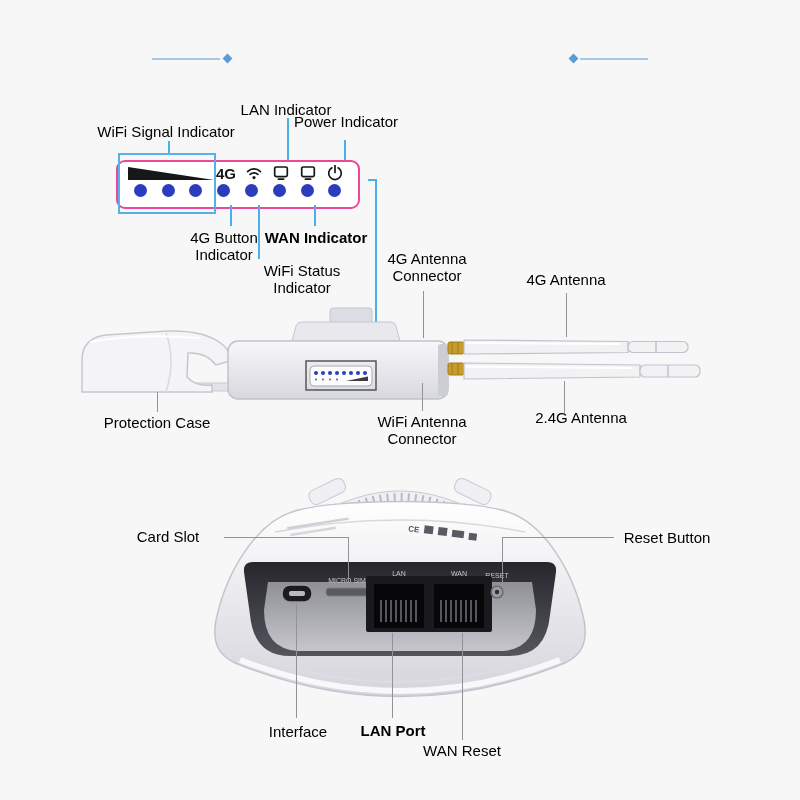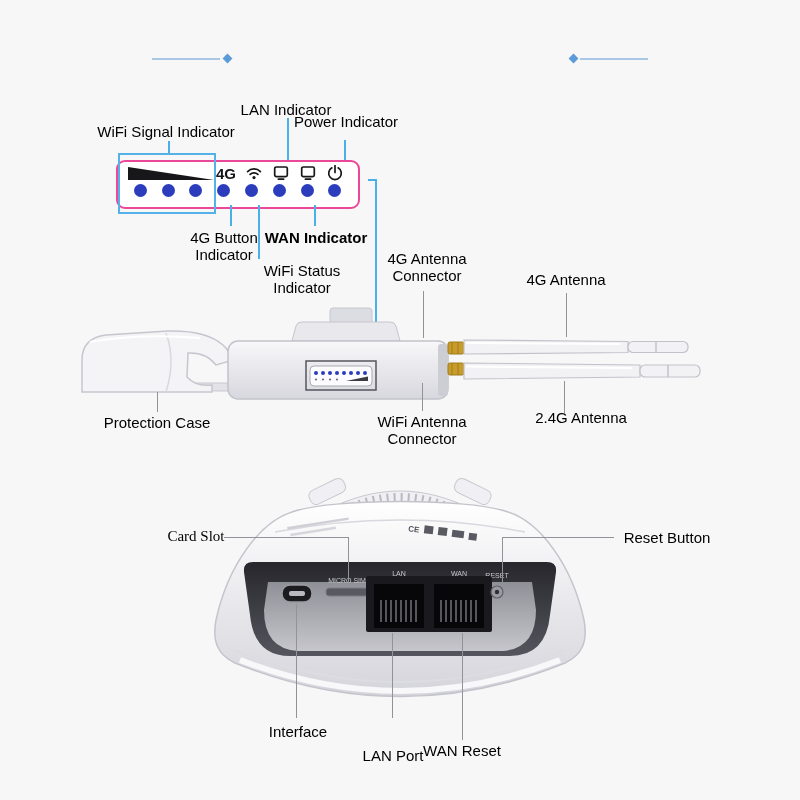--- a/index.html
+++ b/index.html
@@ -267,30 +267,30 @@
         </g>
       </g>
 
       <g>
         <circle cx="317" cy="122" r="6" fill="#9a9aa2" stroke="#606068" stroke-width="1.2"></circle>
         <circle cx="317" cy="122" r="2.2" fill="#2e2e34"></circle>
       </g>
     </g>
   </svg>
 
-  <div class="lbl" style="left:196px;top:528px;font-family:Liberation Serif, serif;">Card Slot</div>
+  <div class="lbl" style="left:168px;top:528px;">Card Slot</div>
   <div class="hgray" style="left:224px;top:537px;width:125px;"></div>
   <div class="vgray" style="left:348px;top:537px;height:48px;"></div>
 
   <div class="hgray" style="left:502px;top:537px;width:112px;"></div>
   <div class="vgray" style="left:502px;top:537px;height:45px;"></div>
   <div class="lbl" style="left:667px;top:529px;">Reset Button</div>
 
   <div class="vgray" style="left:296px;top:604px;height:114px;"></div>
   <div class="lbl" style="left:298px;top:723px;">Interface</div>
 
   <div class="vgray" style="left:392px;top:633px;height:85px;"></div>
-  <div class="lbl" style="left:393px;top:747px;">LAN Port</div>
+  <div class="lbl" style="left:393px;top:722px;font-weight:bold;">LAN Port</div>
 
   <div class="vgray" style="left:462px;top:633px;height:107px;"></div>
   <div class="lbl" style="left:462px;top:742px;">WAN Reset</div>
 
 </div>
 
 </body></html>

